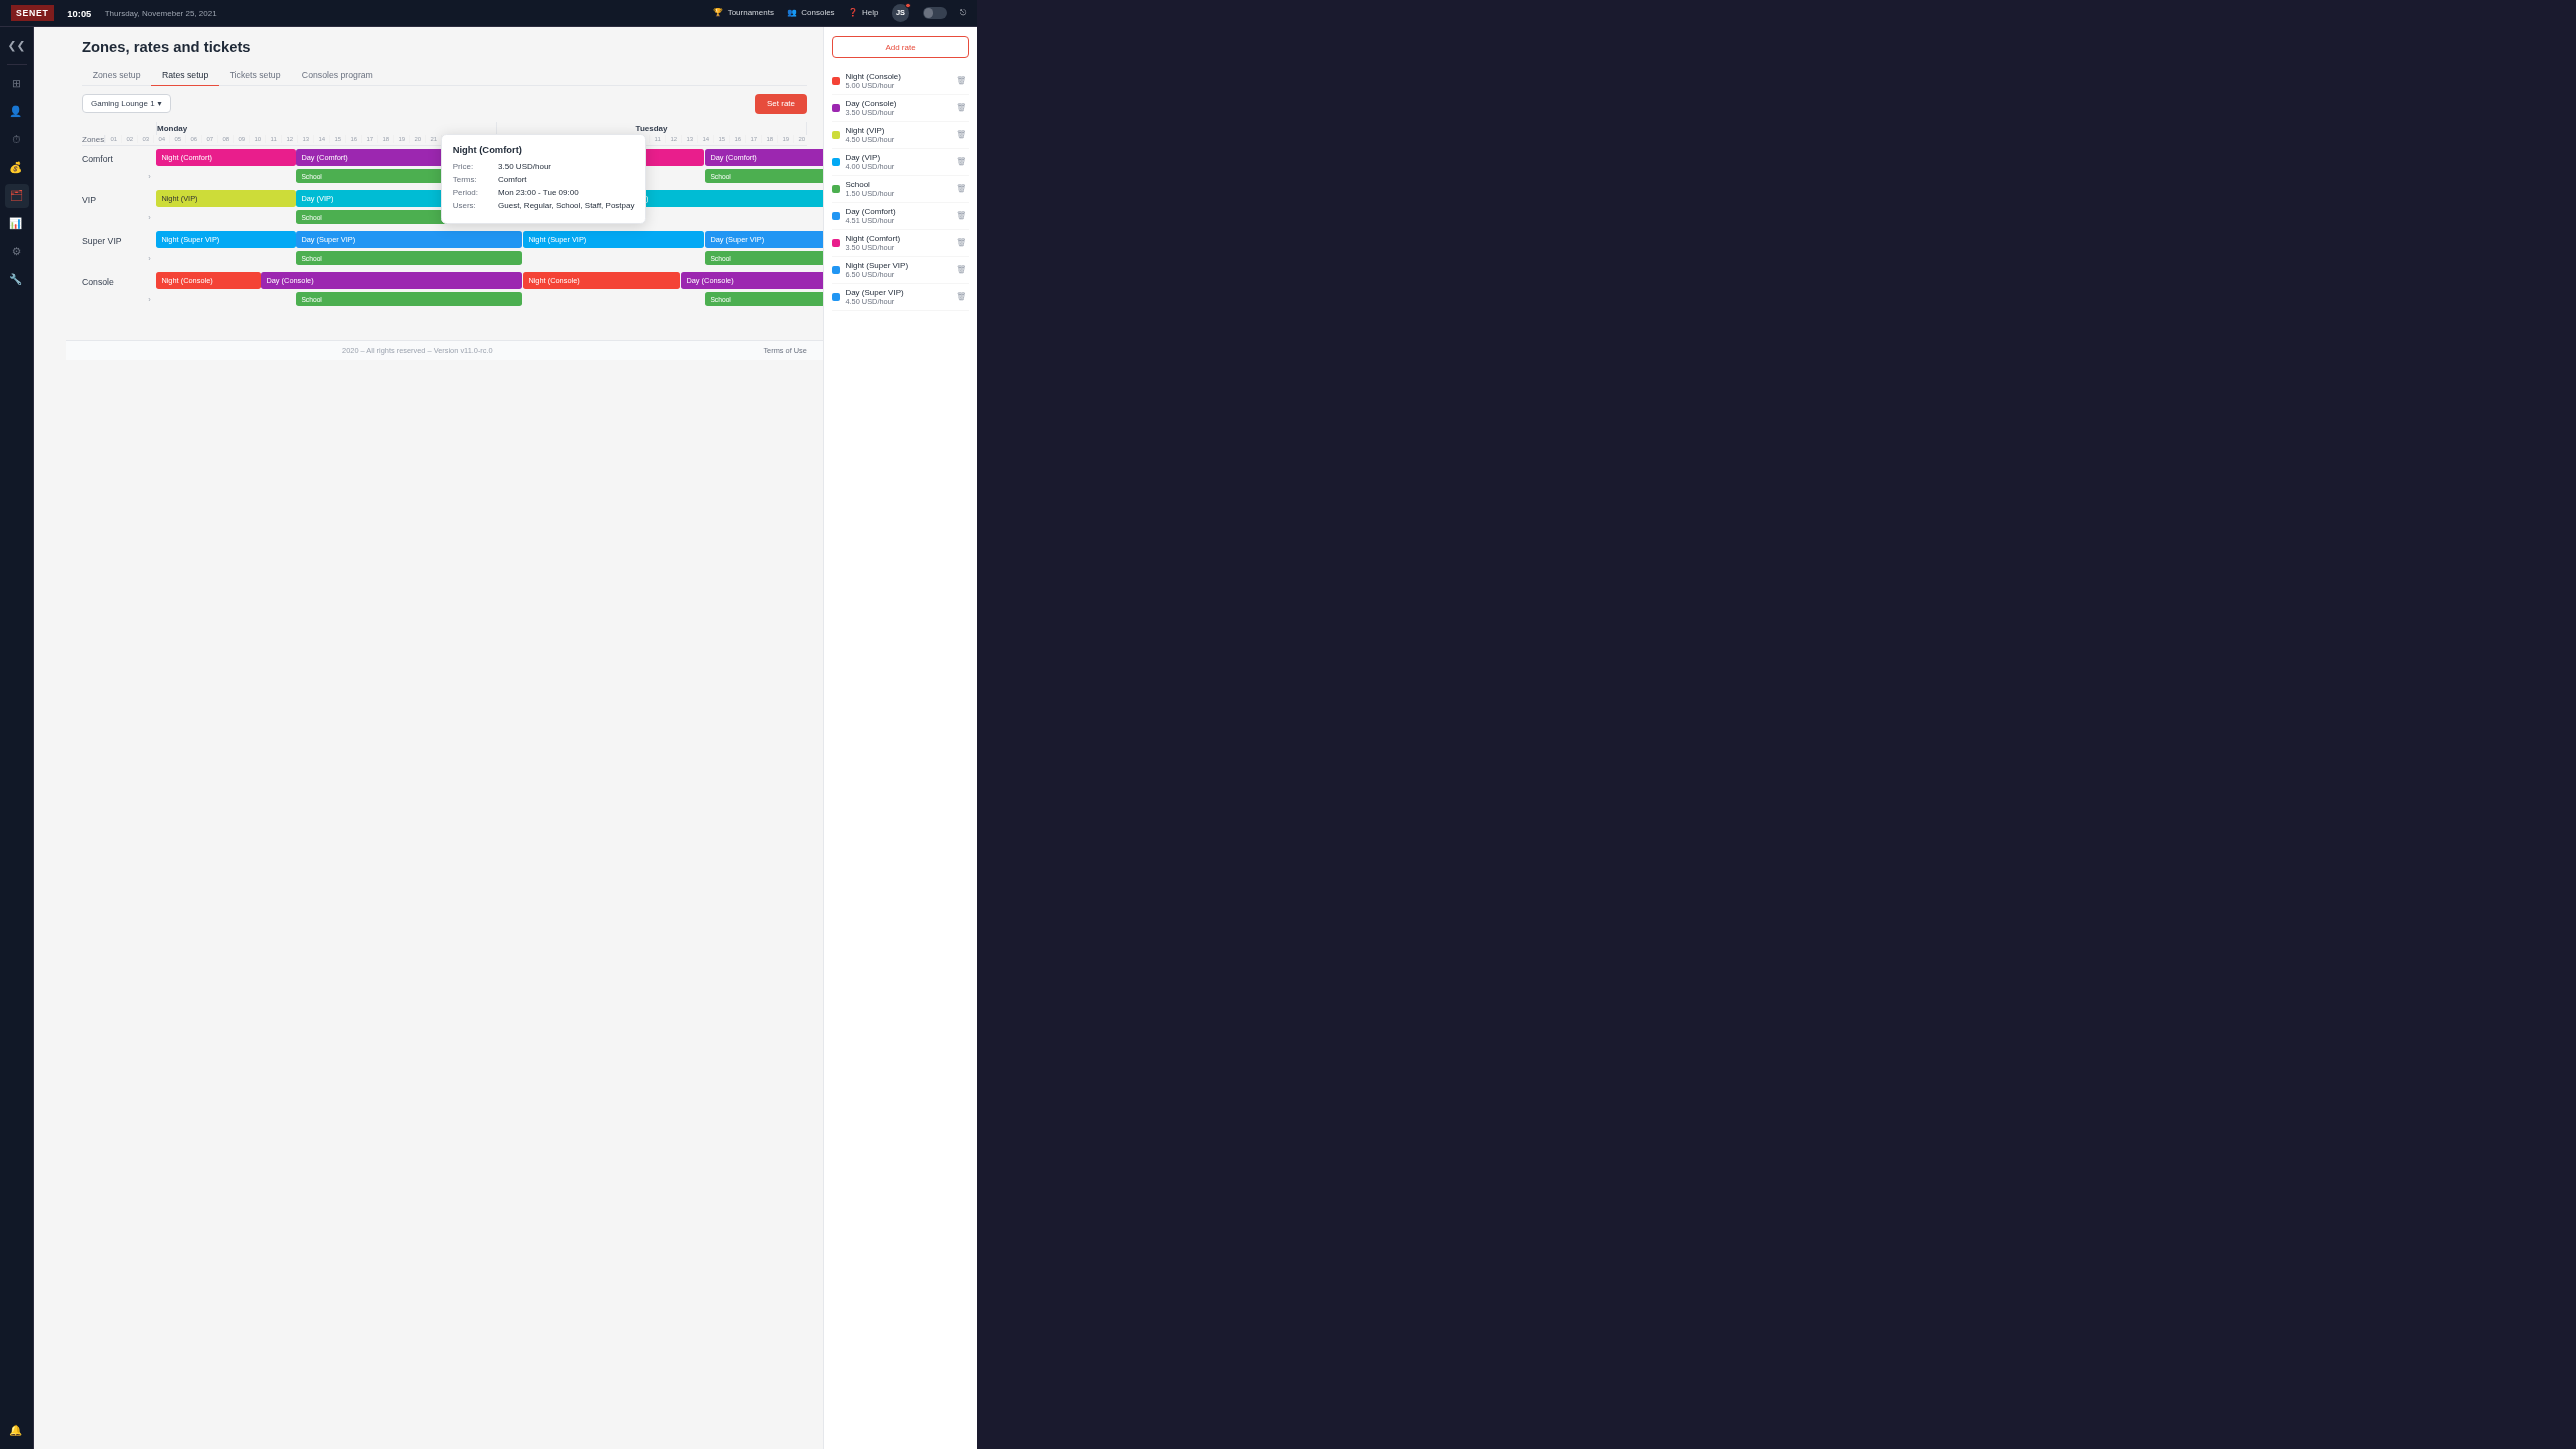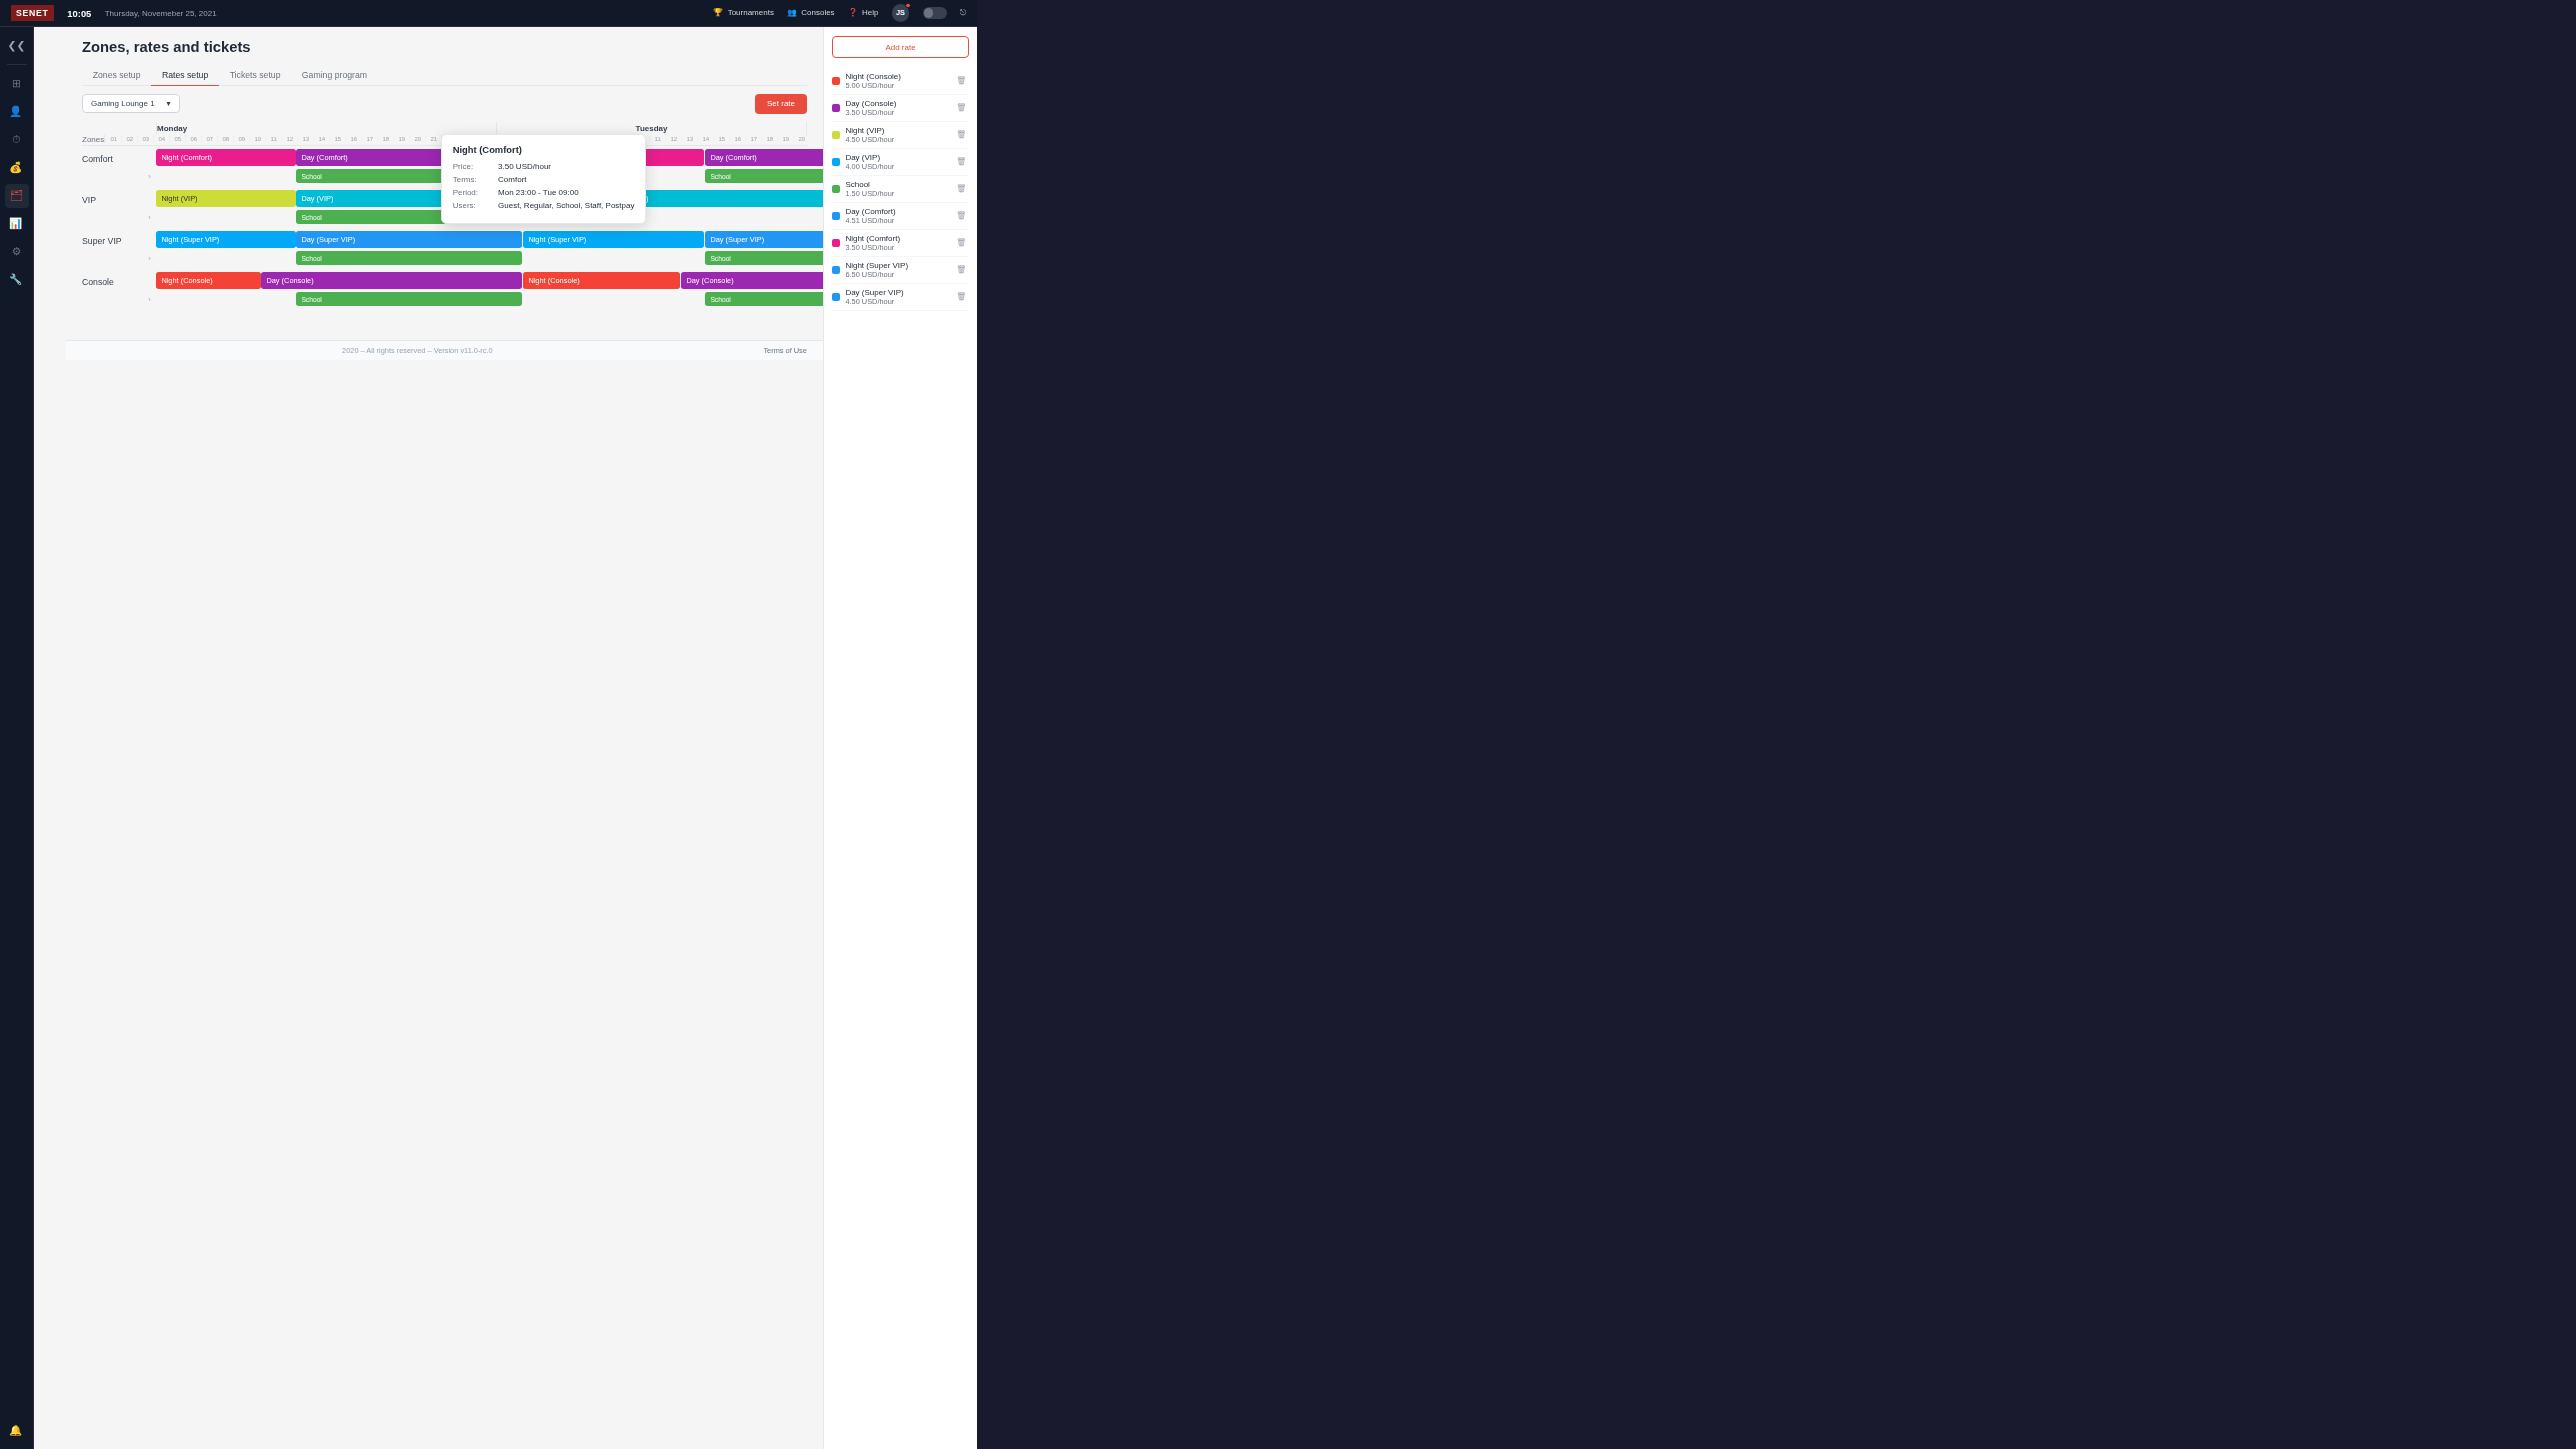--- a/index.html
+++ b/index.html
@@ -35,21 +35,21 @@
     .page-header { padding: 12px 16px 0; }
     .page-title { font-size: 14.8px; font-weight: 600; color: #1f2937; margin-bottom: 9.4px; }
 
     
     .tabs { display: flex; gap: 0; border-bottom: 1.3px solid #e5e7eb; margin: 0 16px; }
     .tab { padding: 5.4px 10.7px; font-size: 8.7px; color: #6b7280; cursor: pointer; border-bottom: 1.3px solid transparent; margin-bottom: -1.3px; }
     .tab.active { color: #1f2937; border-bottom: 1.3px solid #e74c3c; font-weight: 500; }
 
     
     .toolbar { display: flex; align-items: center; justify-content: space-between; padding: 8px 16px; }
-    .dropdown-btn { background: #fff; border: 0.7px solid #d1d5db; border-radius: 4px; padding: 4px 8px; font-size: 8px; color: #374151; cursor: pointer; display: flex; align-items: center; gap: 12px; min-width: 87px; }
+    .dropdown-btn { background: #fff; border: 0.7px solid #d1d5db; border-radius: 4px; padding: 4px 8px; font-size: 8px; color: #374151; cursor: pointer; display: flex; align-items: center; gap: 3px; min-width: 87px; }
     .set-rate-btn { background: #e74c3c; color: #fff; border: none; border-radius: 4px; padding: 5.4px 12px; font-size: 8px; font-weight: 500; cursor: pointer; }
 
     
     .calendar-container { padding: 0 16px; overflow-x: auto; }
 
     .zones-grid { margin-top: 2.7px; }
     .zone-row { display: flex; align-items: flex-start; margin-bottom: 1.3px; position: relative; }
     .zone-label { width: 74px; min-width: 74px; font-size: 8.7px; font-weight: 500; color: #374151; padding: 5.4px 0; display: flex; align-items: center; gap: 2.7px; }
 
     
@@ -135,21 +135,21 @@
 
   <div class="main">
     <div class="page-header">
       <div class="page-title">Zones, rates and tickets</div>
     </div>
 
     <div class="tabs">
       <div class="tab">Zones setup</div>
       <div class="tab active">Rates setup</div>
       <div class="tab">Tickets setup</div>
-      <div class="tab">Gaming program</div>
+      <div class="tab">Consoles program</div>
     </div>
 
     <div class="toolbar">
       <button class="dropdown-btn">
         <span>Gaming Lounge 1</span>
         <span>▾</span>
       </button>
       <button class="set-rate-btn">Set rate</button>
     </div>
 

